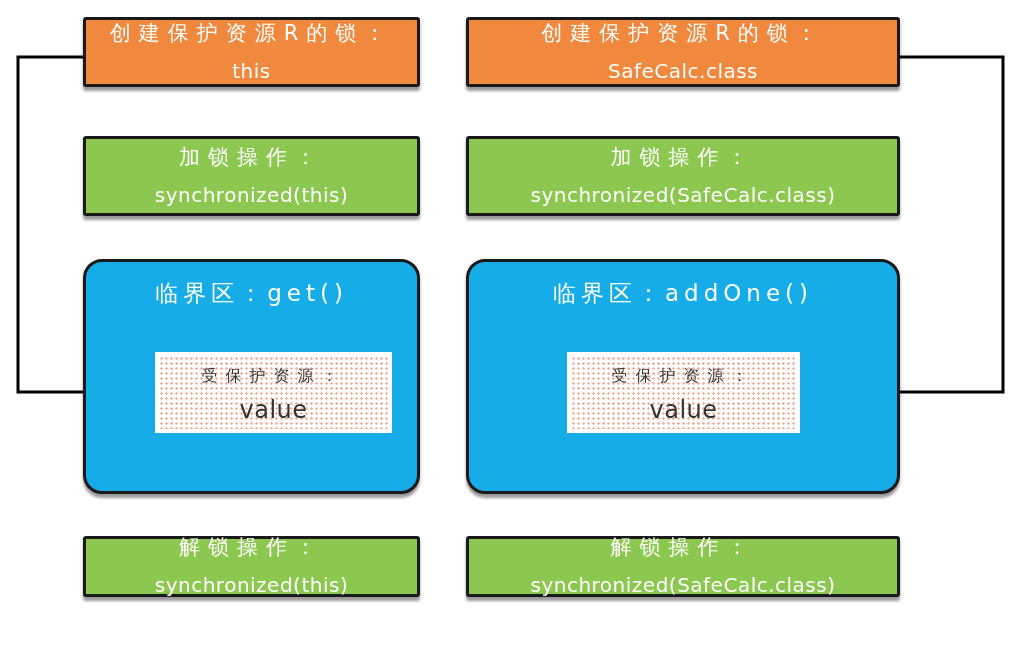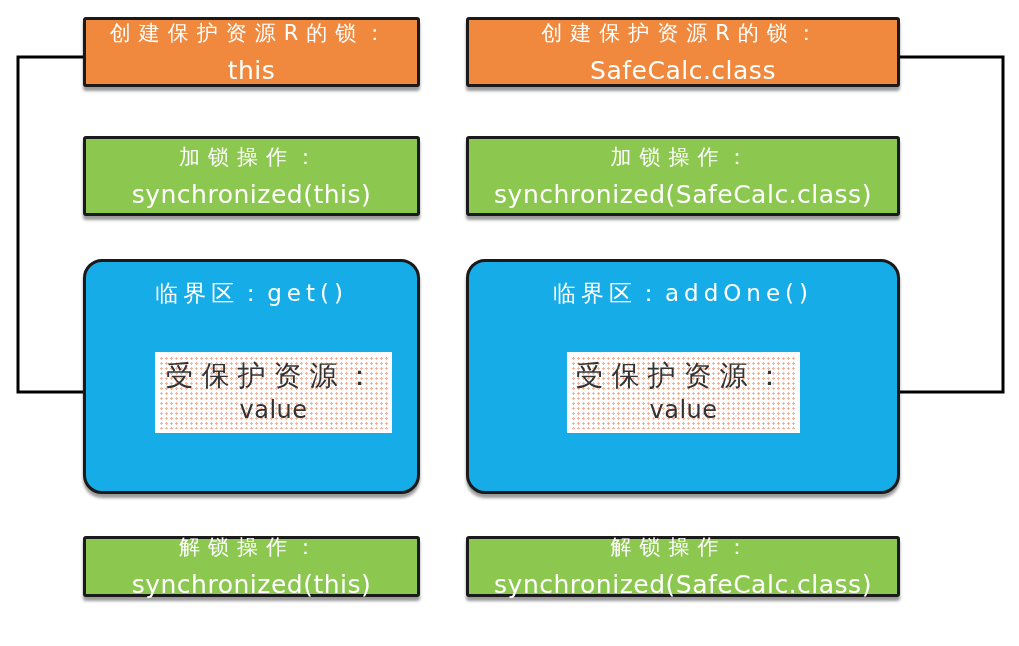--- a/index.html
+++ b/index.html
@@ -47,21 +47,21 @@
   .row3 { top: 259px; height: 235px; border-radius: 19px; }
   .row4 { top: 536px; height: 61px;  }
 
   .zh {
     font-size: 21px;
     letter-spacing: 8px;
     line-height: 37px;
     white-space: nowrap;
   }
   .en {
-    font-size: 25px;
+    font-size: 20px;
     letter-spacing: 0.5px;
     line-height: 38px;
     white-space: nowrap;
   }
 
   .blue .title {
     margin-top: 13px;
     font-size: 23px;
     letter-spacing: 5px;
     line-height: 36px;
@@ -77,21 +77,21 @@
     background-size: 5px 5px;
     color: var(--text-dark);
     display: flex;
     flex-direction: column;
     justify-content: center;
     align-items: center;
     text-align: center;
   }
   .resource.left-pos  { left: 69px; width: 237px; }
   .resource.right-pos { left: 98px; width: 233px; }
-  .resource .zh { font-size: 28px; letter-spacing: 8px; line-height: 34px; color: var(--text-dark); }
+  .resource .zh { font-size: 16px; letter-spacing: 8px; line-height: 34px; color: var(--text-dark); }
   .resource .en { font-size: 24px; letter-spacing: 0.5px; line-height: 34px; color: var(--text-dark); }
 </style>
 </head>
 <body>
 
 <div class="canvas">
 
   <svg class="arrows" viewBox="0 0 1019 646" xmlns="http://www.w3.org/2000/svg">
     <path class="arrow" d="M 83 57 H 18 V 392 H 140"></path>
     <polygon class="arrowhead" points="156,392 139,384.5 139,399.5"></polygon>

